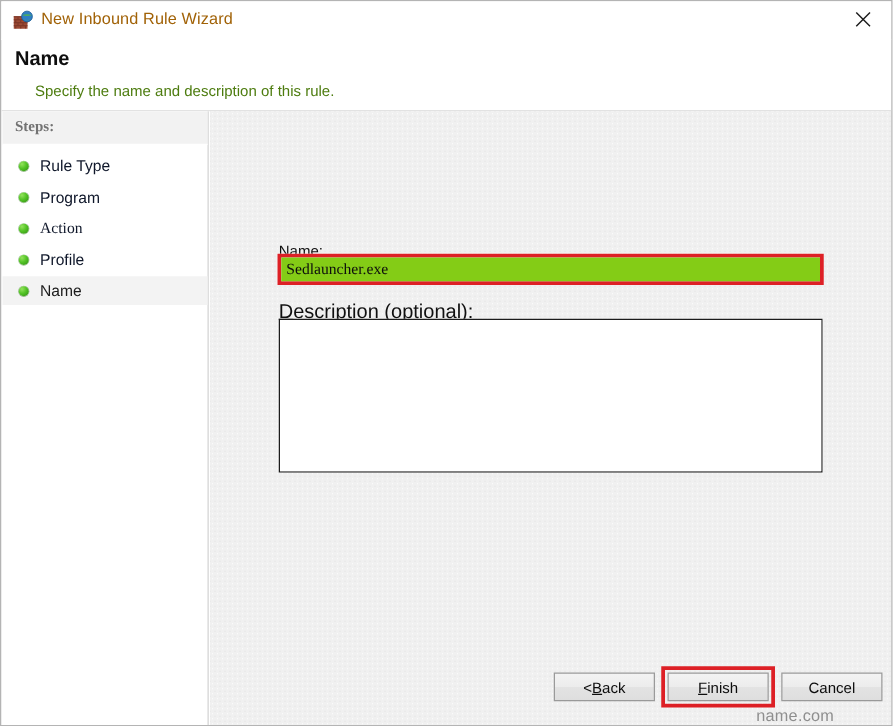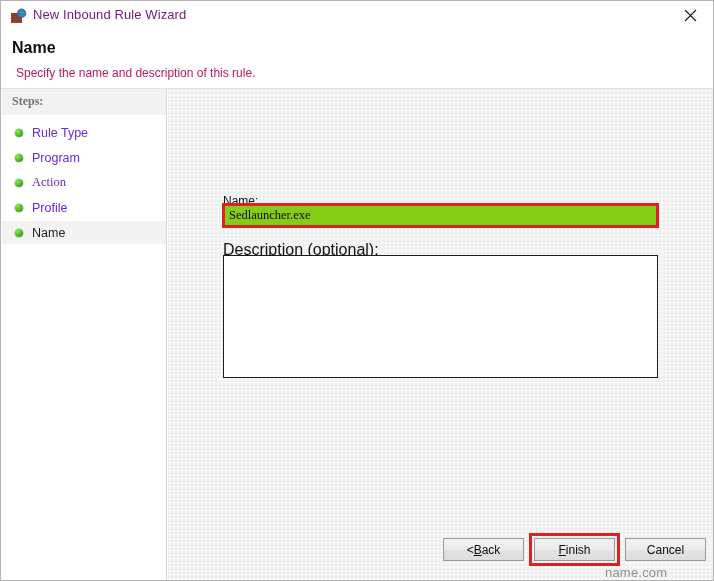--- a/index.html
+++ b/index.html
@@ -36,21 +36,21 @@
   }
   #title-icon {
     position: absolute;
     left: 9px; top: 7px;
     width: 17px; height: 17px;
   }
   #title-text {
     position: absolute;
     left: 32px; top: 6px;
     font-size: 13px;
-    color: #701a75;
+    color: #a16207;
     white-space: nowrap;
     letter-spacing: 0.1px;
   }
   #close-button {
     position: absolute;
     right: 0px; top: 0px;
     width: 45px; height: 29px;
     display: flex;
     align-items: center;
     justify-content: center;
@@ -69,23 +69,23 @@
   #header-title {
     position: absolute;
     left: 10px; top: 8px;
     font-size: 16px;
     font-weight: bold;
     color: #0e0e0e;
     letter-spacing: 0px;
   }
   #header-sub {
     position: absolute;
-    left: 14px; top: 35px;
+    left: 26px; top: 35px;
     font-size: 12px;
-    color: #be185d;
+    color: #4d7c0f;
   }
   #header-rule {
     position: absolute;
     left: 0px; top: 87px;
     width: 712px;
     height: 1px;
     background: #e2e2e2;
   }
 
   
@@ -131,21 +131,21 @@
     left: 13px; top: 8px;
     width: 8px; height: 8px;
     border-radius: 50%;
     background: radial-gradient(circle at 32% 28%, #93e35c 0%, #53c326 45%, #2f8a12 100%);
     box-shadow: 0 0 0 0.5px rgba(40,110,20,0.45);
   }
   .step-label {
     position: absolute;
     left: 30px;
     font-size: 12.5px;
-    color: #6d28d9;
+    color: #0f172a;
     white-space: nowrap;
   }
   .step-row.current .step-label {
     color: #1c1c1c;
   }
 
   
   #content {
     position: absolute;
     left: 167px; top: 88px;

